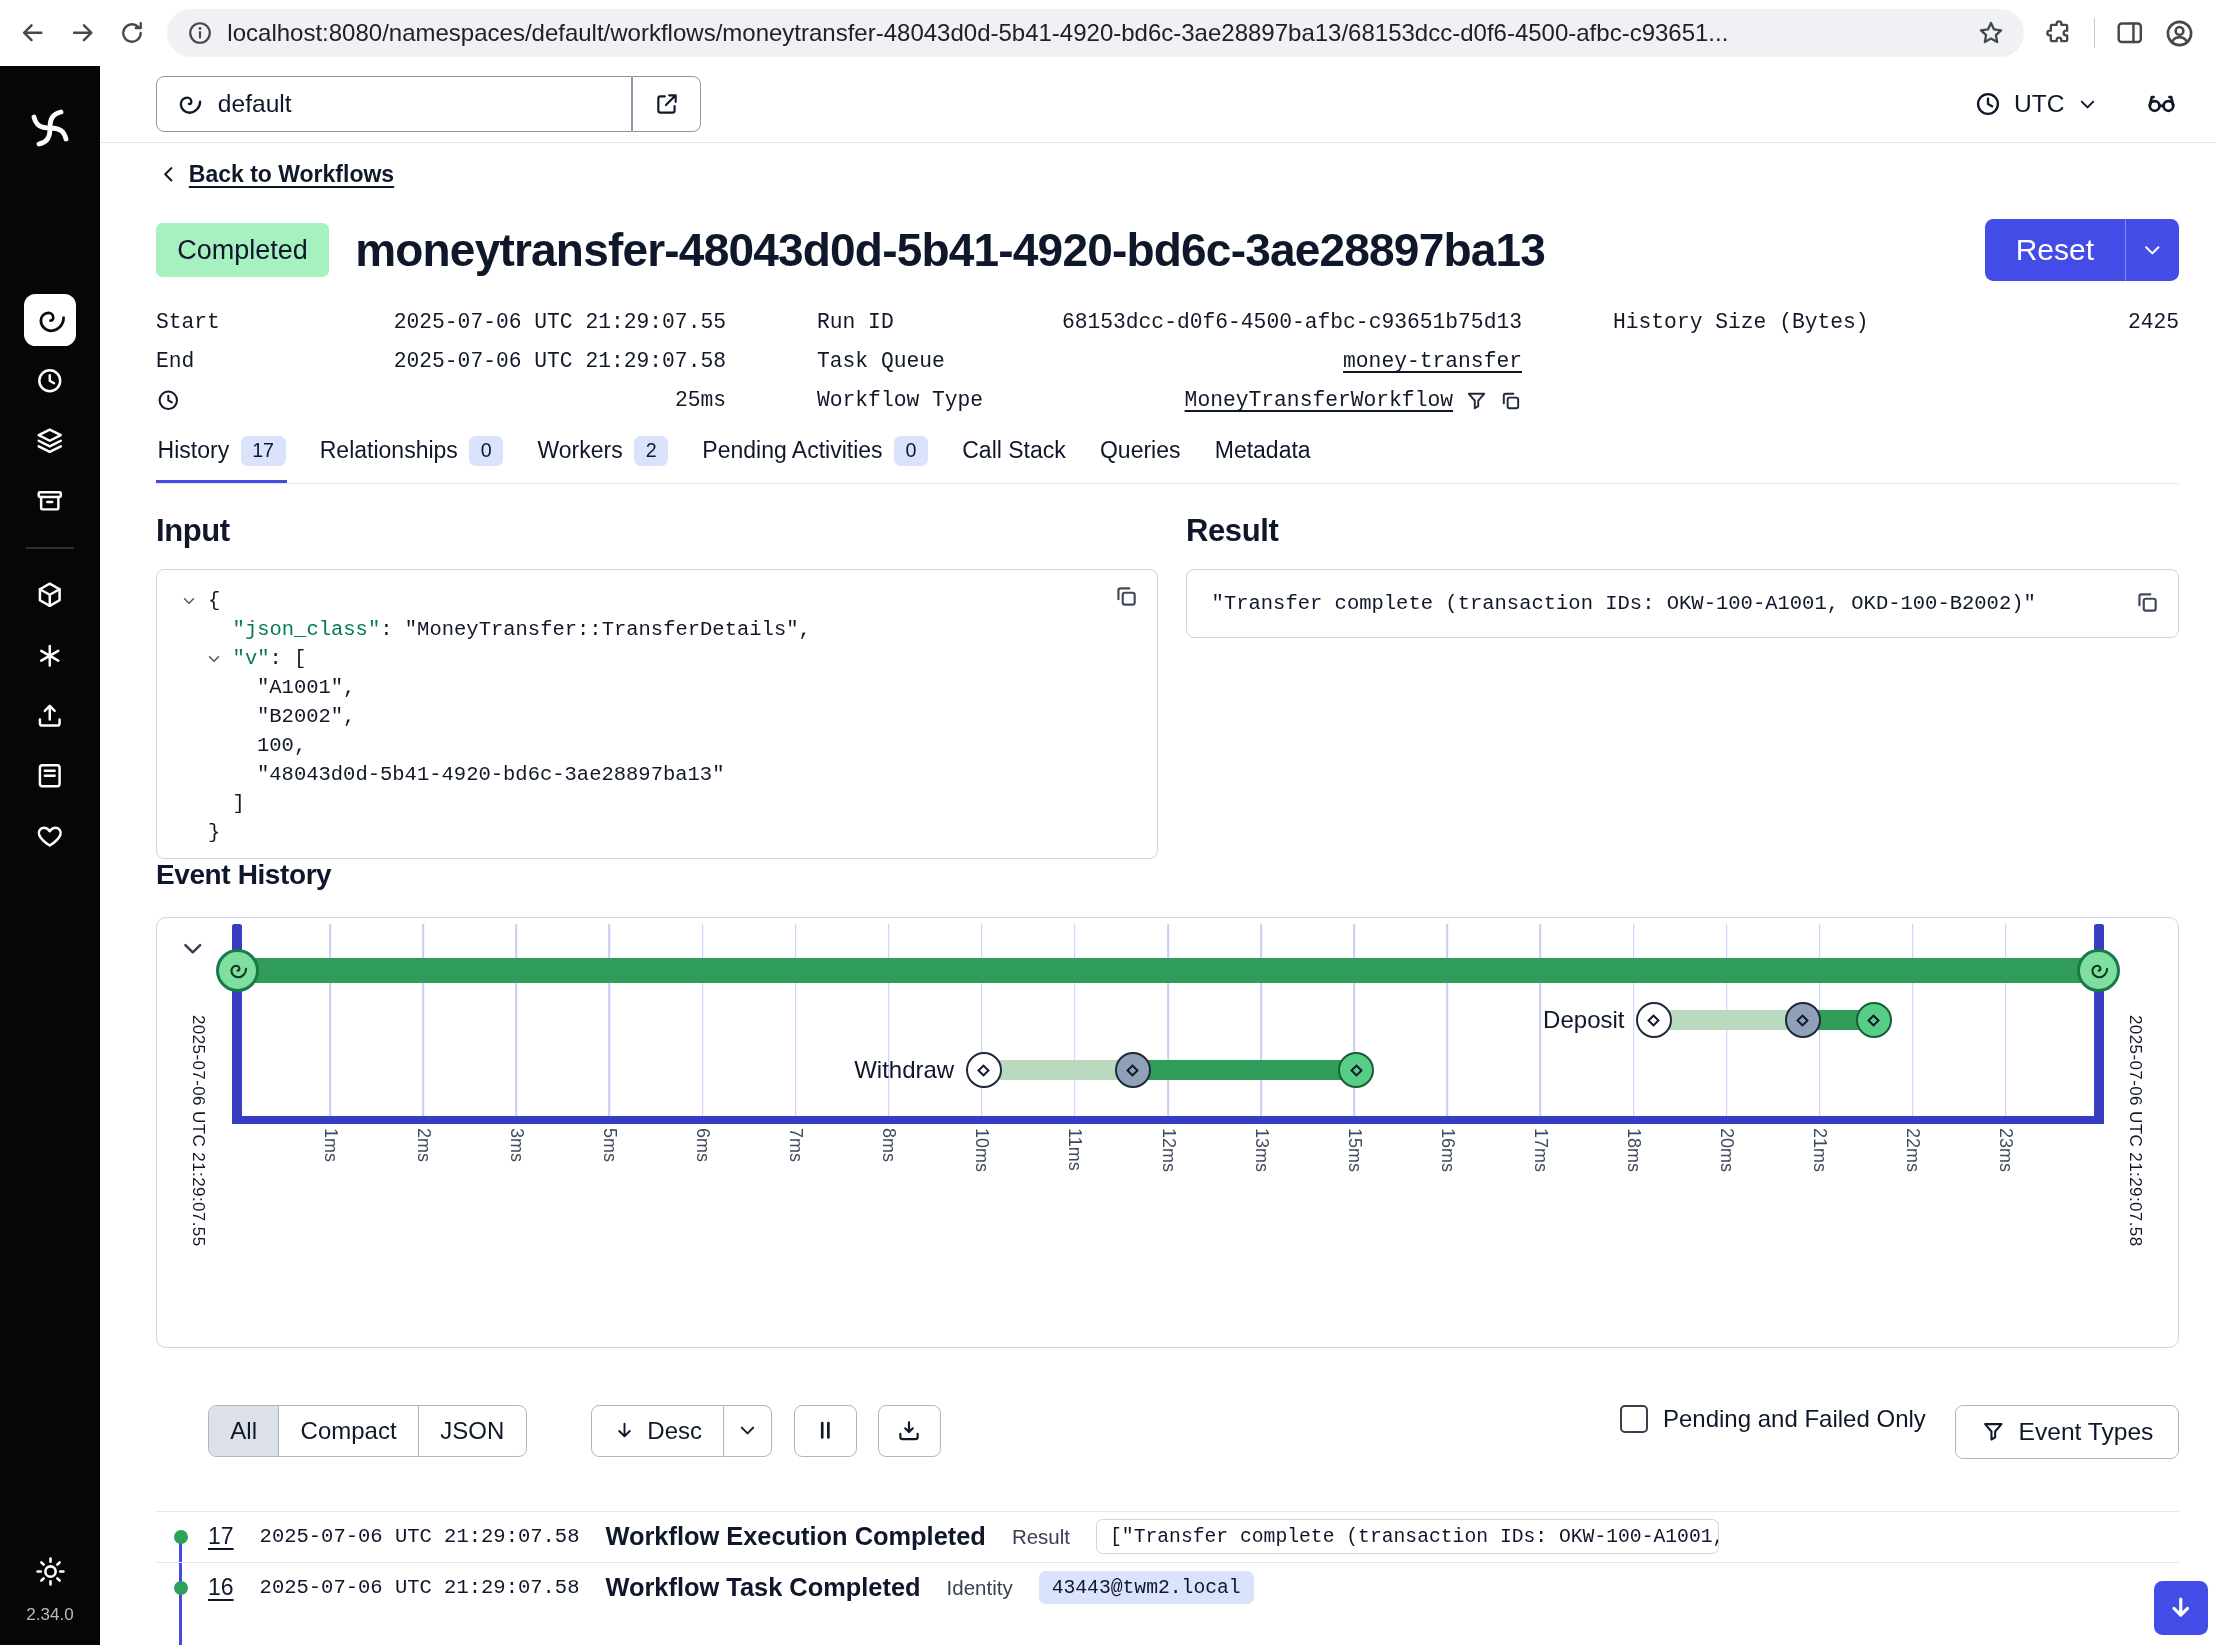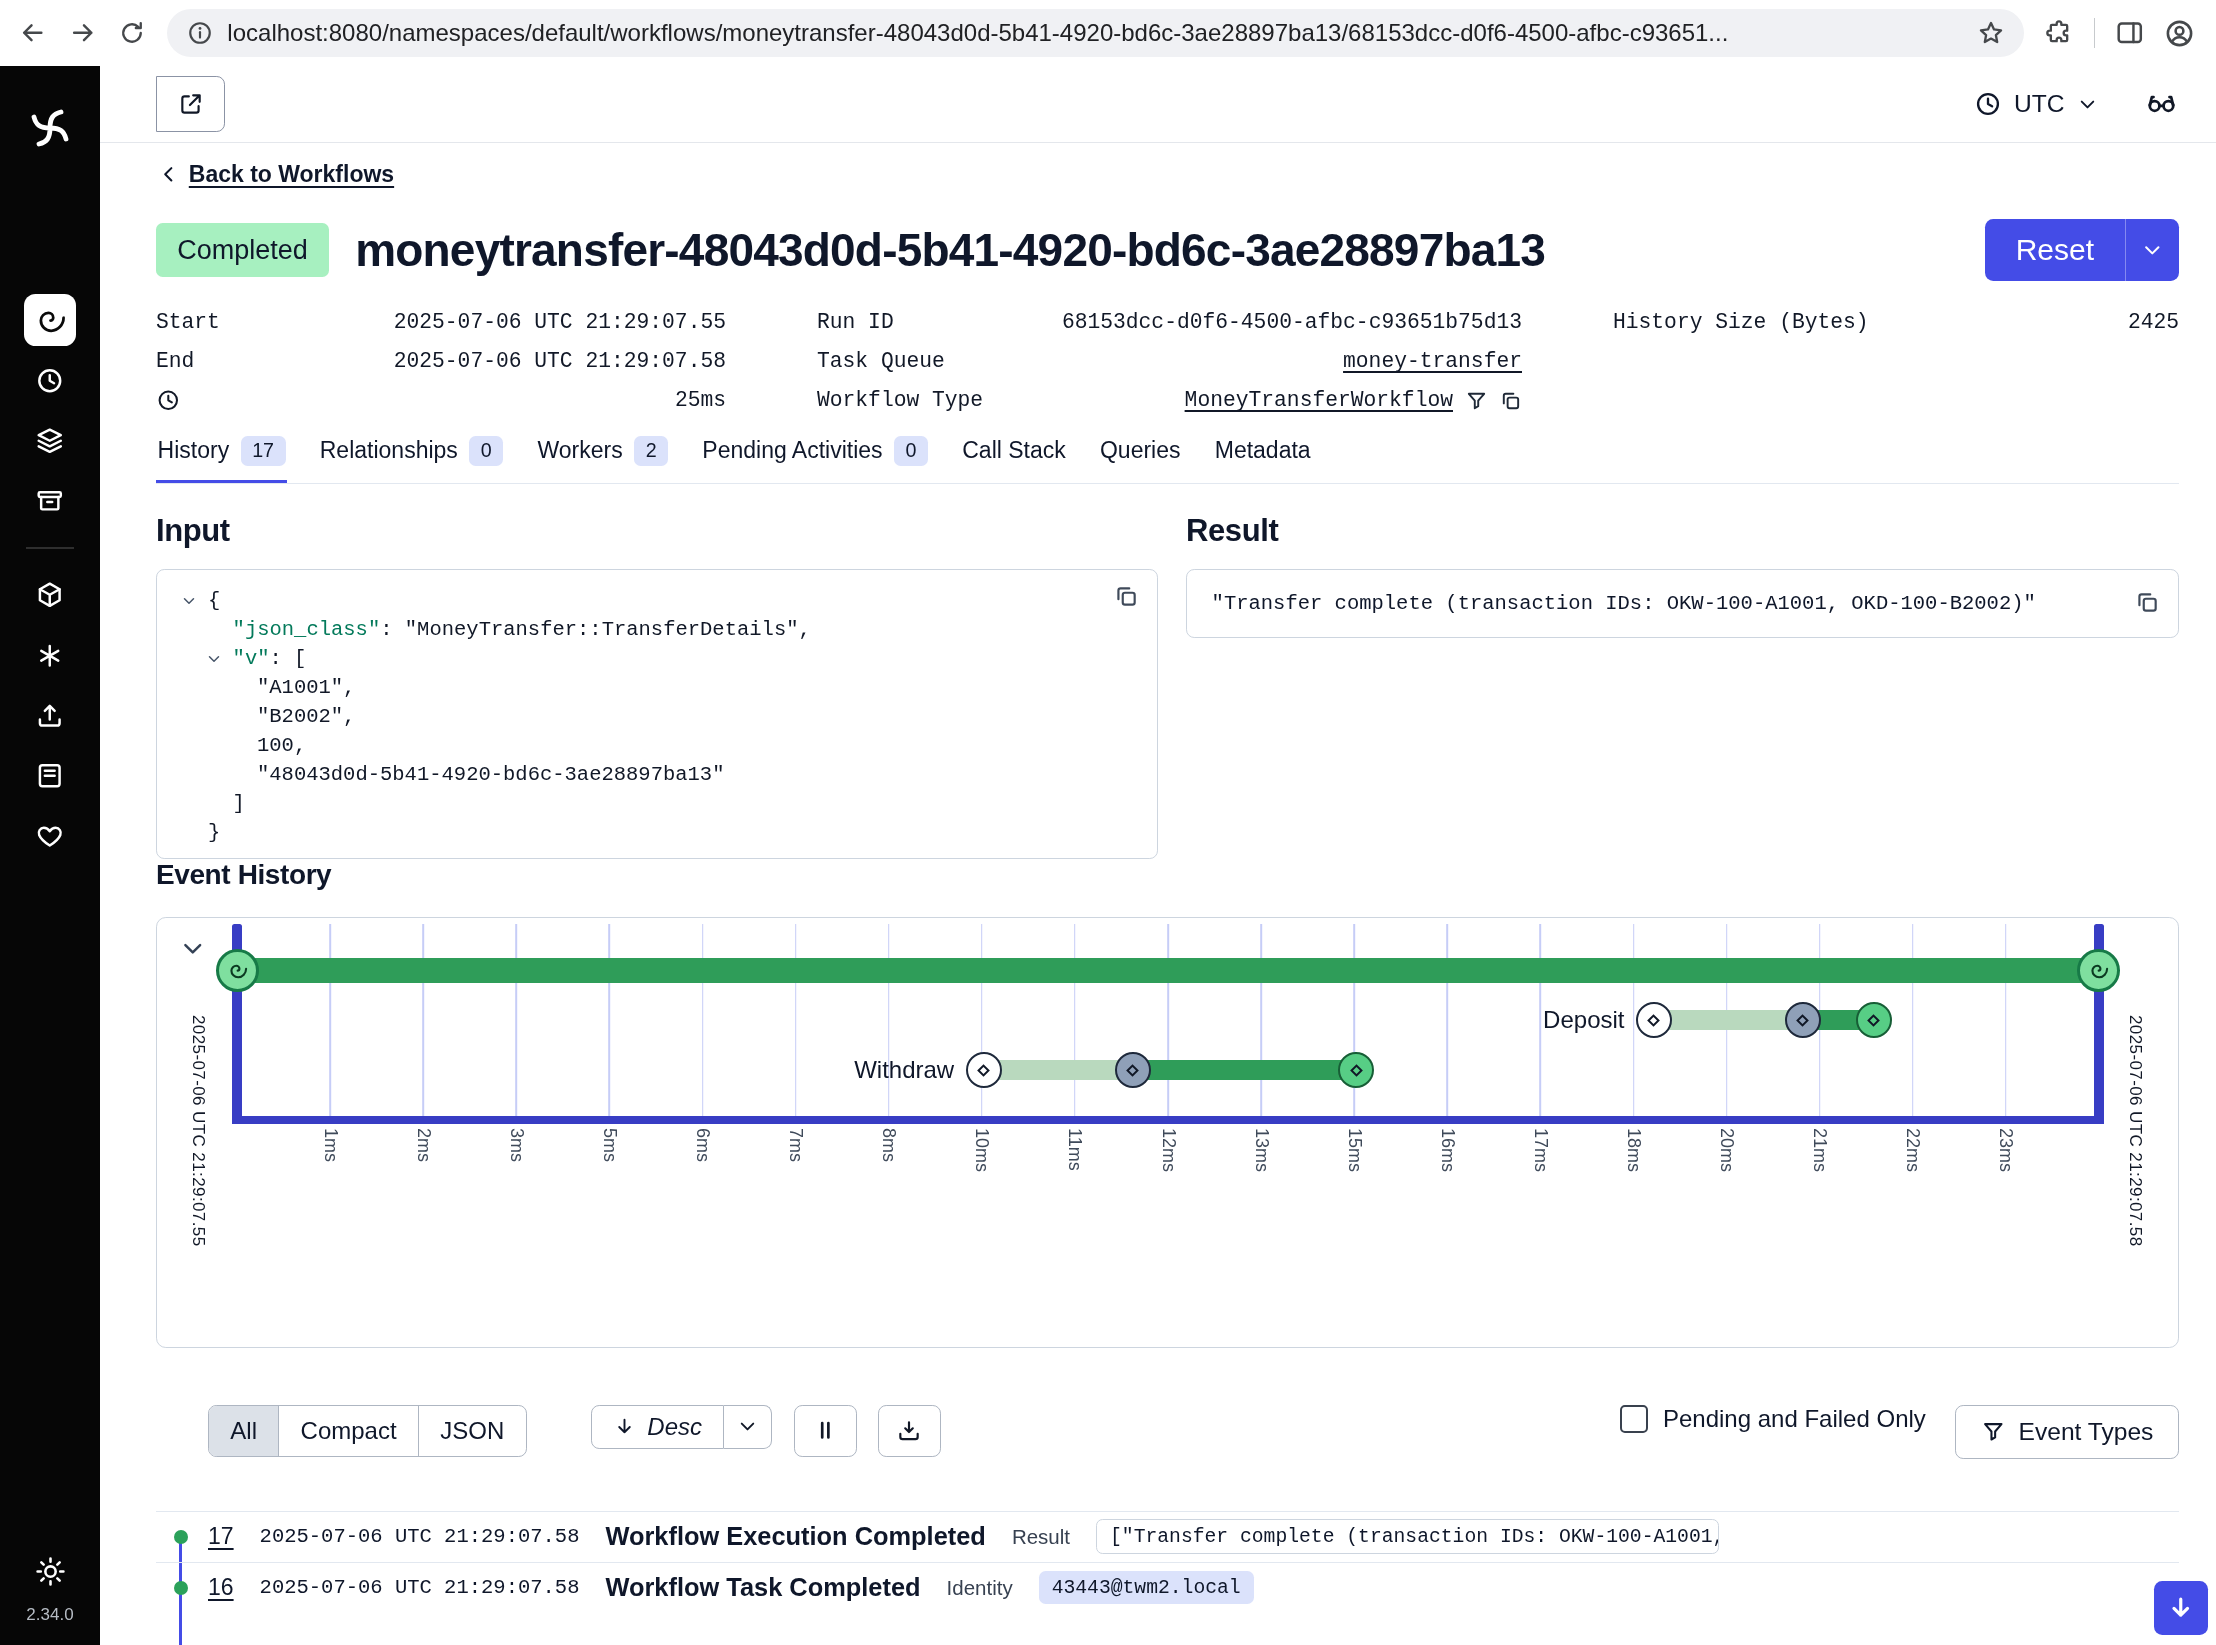--- a/index.html
+++ b/index.html
@@ -106,21 +106,21 @@
   .tl-tick { position:absolute; writing-mode:vertical-rl; transform:translateX(-50%); font-size:18px; color:#3f4a5a; }
   .tl-date { position:absolute; writing-mode:vertical-rl; font-size:17px; color:#111827; letter-spacing:0.4px; }
   .tl-date-l { left:31px; top:97px; } .tl-date-r { right:33px; top:97px; }
 
   
   .eh-controls { margin-top:57px; height:54px; display:flex; align-items:flex-start; padding-left:52px; }
   .seg { display:flex; height:52px; border:1.6px solid #aeb6c2; border-radius:8.2px; overflow:hidden; }
   .seg-item { padding:0 21.3px; display:flex; align-items:center; font-size:24px; border-left:1.6px solid #aeb6c2; }
   .seg-item:first-child { border-left:0; }
   .seg-item.active { background:#dce1e8; }
-  .sort-group { display:flex; height:44px; margin-left:64px;font-style:italic; }
+  .sort-group { display:flex; height:52px; margin-left:64px; }
   .sort-main { border:1.6px solid #aeb6c2; border-radius:8.2px 0 0 8.2px; display:flex; align-items:center; gap:11.5px; padding:0 21.3px; font-size:24px; }
   .sort-caret { width:48px; border:1.6px solid #aeb6c2; border-left:0; border-radius:0 8.2px 8.2px 0; display:flex; align-items:center; justify-content:center; color:#111827; }
   .icon-btn { width:63px; height:52px; margin-left:21.3px; border:1.6px solid #aeb6c2; border-radius:8.2px; display:flex; align-items:center; justify-content:center; color:#111827; }
   .ctrl-spacer { flex:1; }
   .chk { width:28px; height:28px; border:2.1px solid #39414e; border-radius:4.9px; flex:none; }
   .chk-label { margin-left:14.8px; font-size:24px; }
   .event-types-btn { margin-left:29.5px; height:54px; border:1.6px solid #aeb6c2; border-radius:8.2px; display:flex; align-items:center; gap:13px; padding:0 24.6px; font-size:24.6px; font-weight:500; }
 
   
   .events { margin-top:52px; position:relative; }
@@ -291,20 +291,28 @@
             <circle cx="12" cy="12" r="4"></circle>
             <path d="M12 2v2.5M12 19.5V22M2 12h2.5M19.5 12H22M4.9 4.9l1.8 1.8M17.3 17.3l1.8 1.8M19.1 4.9l-1.8 1.8M6.7 17.3l-1.8 1.8"></path>
           </svg>
         </span></button>
     <div class="version">2.34.0</div>
   </aside>
 
   <div class="main">
 
     <div class="topbar">
+      <div class="ns-select">
+        <span style="display: inline-flex;">
+            <svg width="28" height="28" viewBox="0 0 24 24" fill="none" stroke="currentColor" stroke-width="2" stroke-linecap="round" stroke-linejoin="round">
+              <path d="M12 12a2 2 0 0 0 2-2 3.5 3.5 0 0 0-3.5-3.5A5.5 5.5 0 0 0 5 12a7.5 7.5 0 0 0 7.5 7.5A9.5 9.5 0 0 0 21.5 10"></path>
+            </svg>
+          </span>
+        <span>default</span>
+      </div>
       <button class="ns-open">
           <span style="display: inline-flex;">
             <svg width="26" height="26" viewBox="0 0 24 24" fill="none" stroke="currentColor" stroke-width="2" stroke-linecap="round" stroke-linejoin="round">
               <path d="M10 5H6a2 2 0 0 0-2 2v11a2 2 0 0 0 2 2h11a2 2 0 0 0 2-2v-4"></path>
               <path d="M14 4h6v6M20 4l-9 9"></path>
             </svg>
           </span>
         </button>
       <div class="tz">
         <span style="display: inline-flex;">

